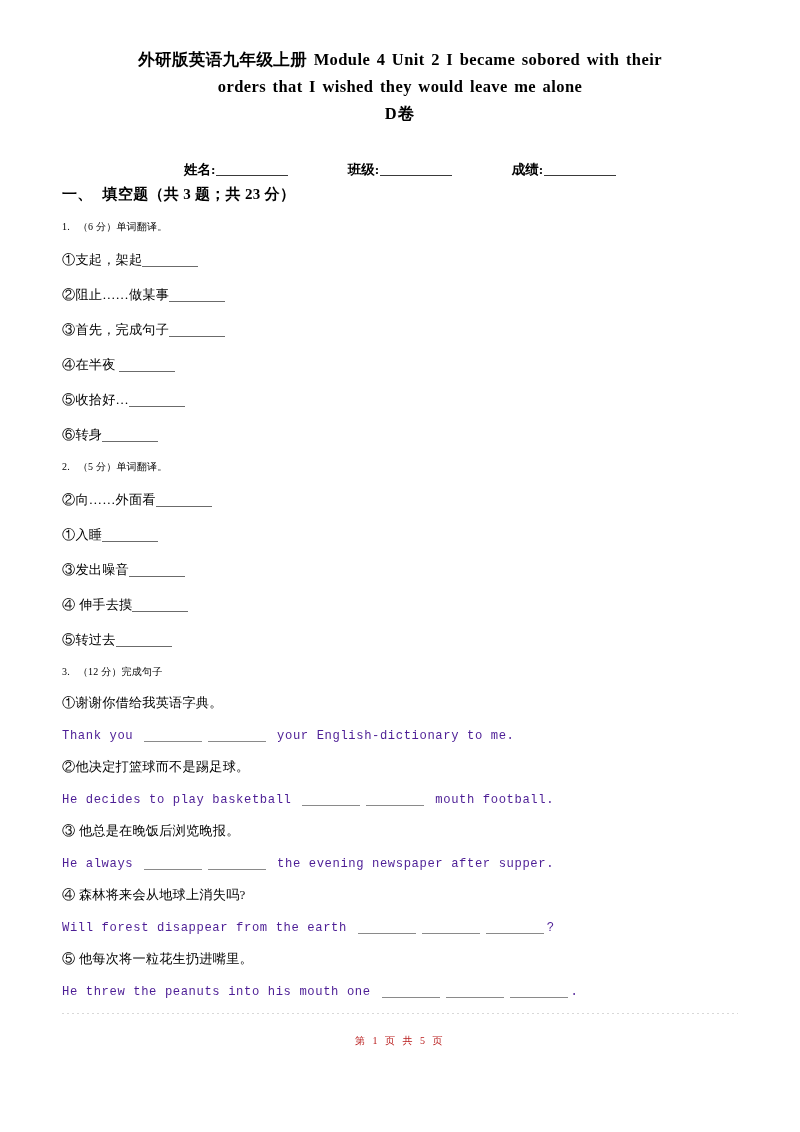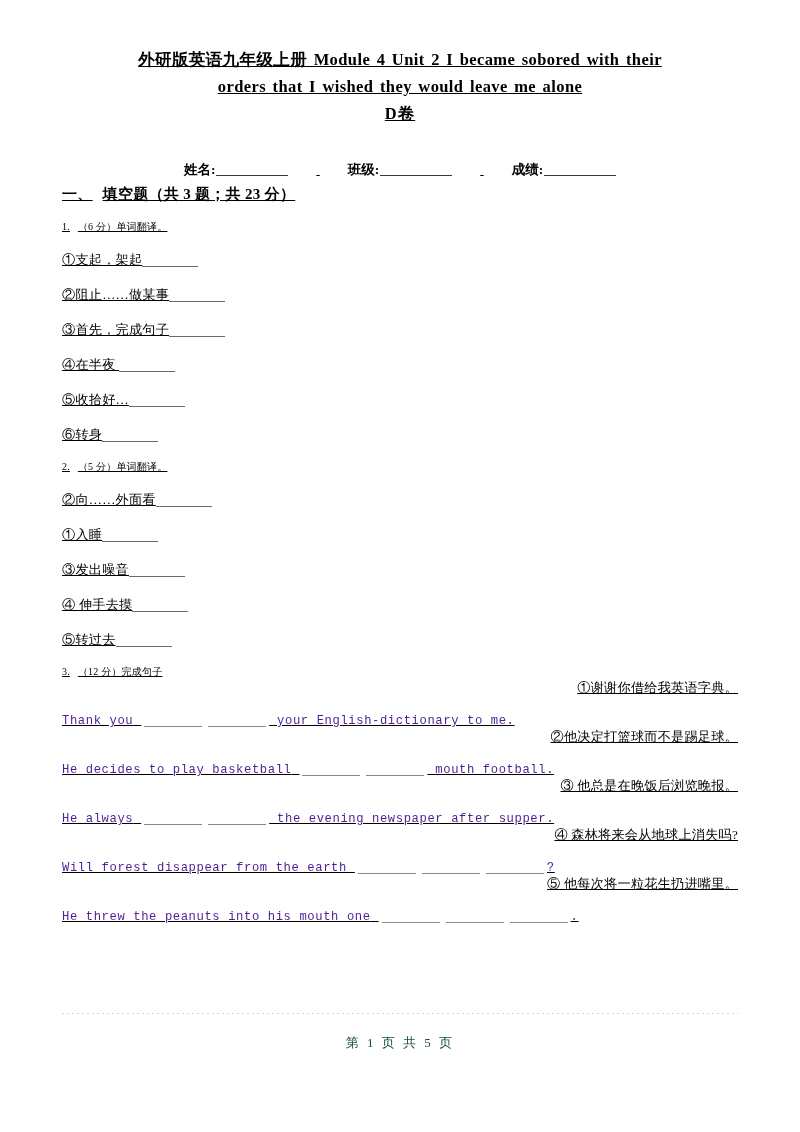--- a/index.html
+++ b/index.html
@@ -15,21 +15,20 @@
     color: #000000;
     overflow: hidden;
   }
   .page {
     position: absolute;
     left: 0; top: 0;
     width: 800px;
     height: 1108px;
     box-sizing: border-box;
     padding: 0 62px;
-    text-decoration: underline;
   }
 
   
   .doc-title {
     margin: 0;
     padding-top: 46px;
     text-align: center;
     font-family: "Liberation Serif", "DejaVu Serif", serif;
     font-weight: bold;
     font-size: 16.5px;
@@ -103,43 +102,43 @@
     color: #4c1d95;
     white-space: nowrap;
   }
   .en-sentence .blank-line {
     width: 58px;
     border-bottom: 1.1px solid #8a8a8a;
     margin: 0 3px;
     vertical-align: -3px;
   }
   .cn-prompt {
+    margin-top: 15px;
     font-size: 13.2px;
     letter-spacing: 0.2px;
-    text-align: right;
   }
 
   
   .footer-rule {
     position: absolute;
     left: 62px;
     right: 62px;
     top: 1013px;
     height: 1px;
     background: repeating-linear-gradient(to right,
       #d8d8d8 0px, #d8d8d8 2px, transparent 2px, transparent 5px);
   }
   .footer {
     position: absolute;
     left: 0;
     right: 0;
     top: 1034px;
     text-align: center;
-    font-size: 13px;
-    color: #14532d;
+    font-size: 10px;
+    color: #b91c1c;
     letter-spacing: 2.5px;
   }
 </style>
 </head>
 <body>
 
 <div class="page">
 
   <h1 class="doc-title">
     <span class="t-line t-line-1">外研版英语九年级上册 Module 4 Unit 2 I became sobored with their</span>

